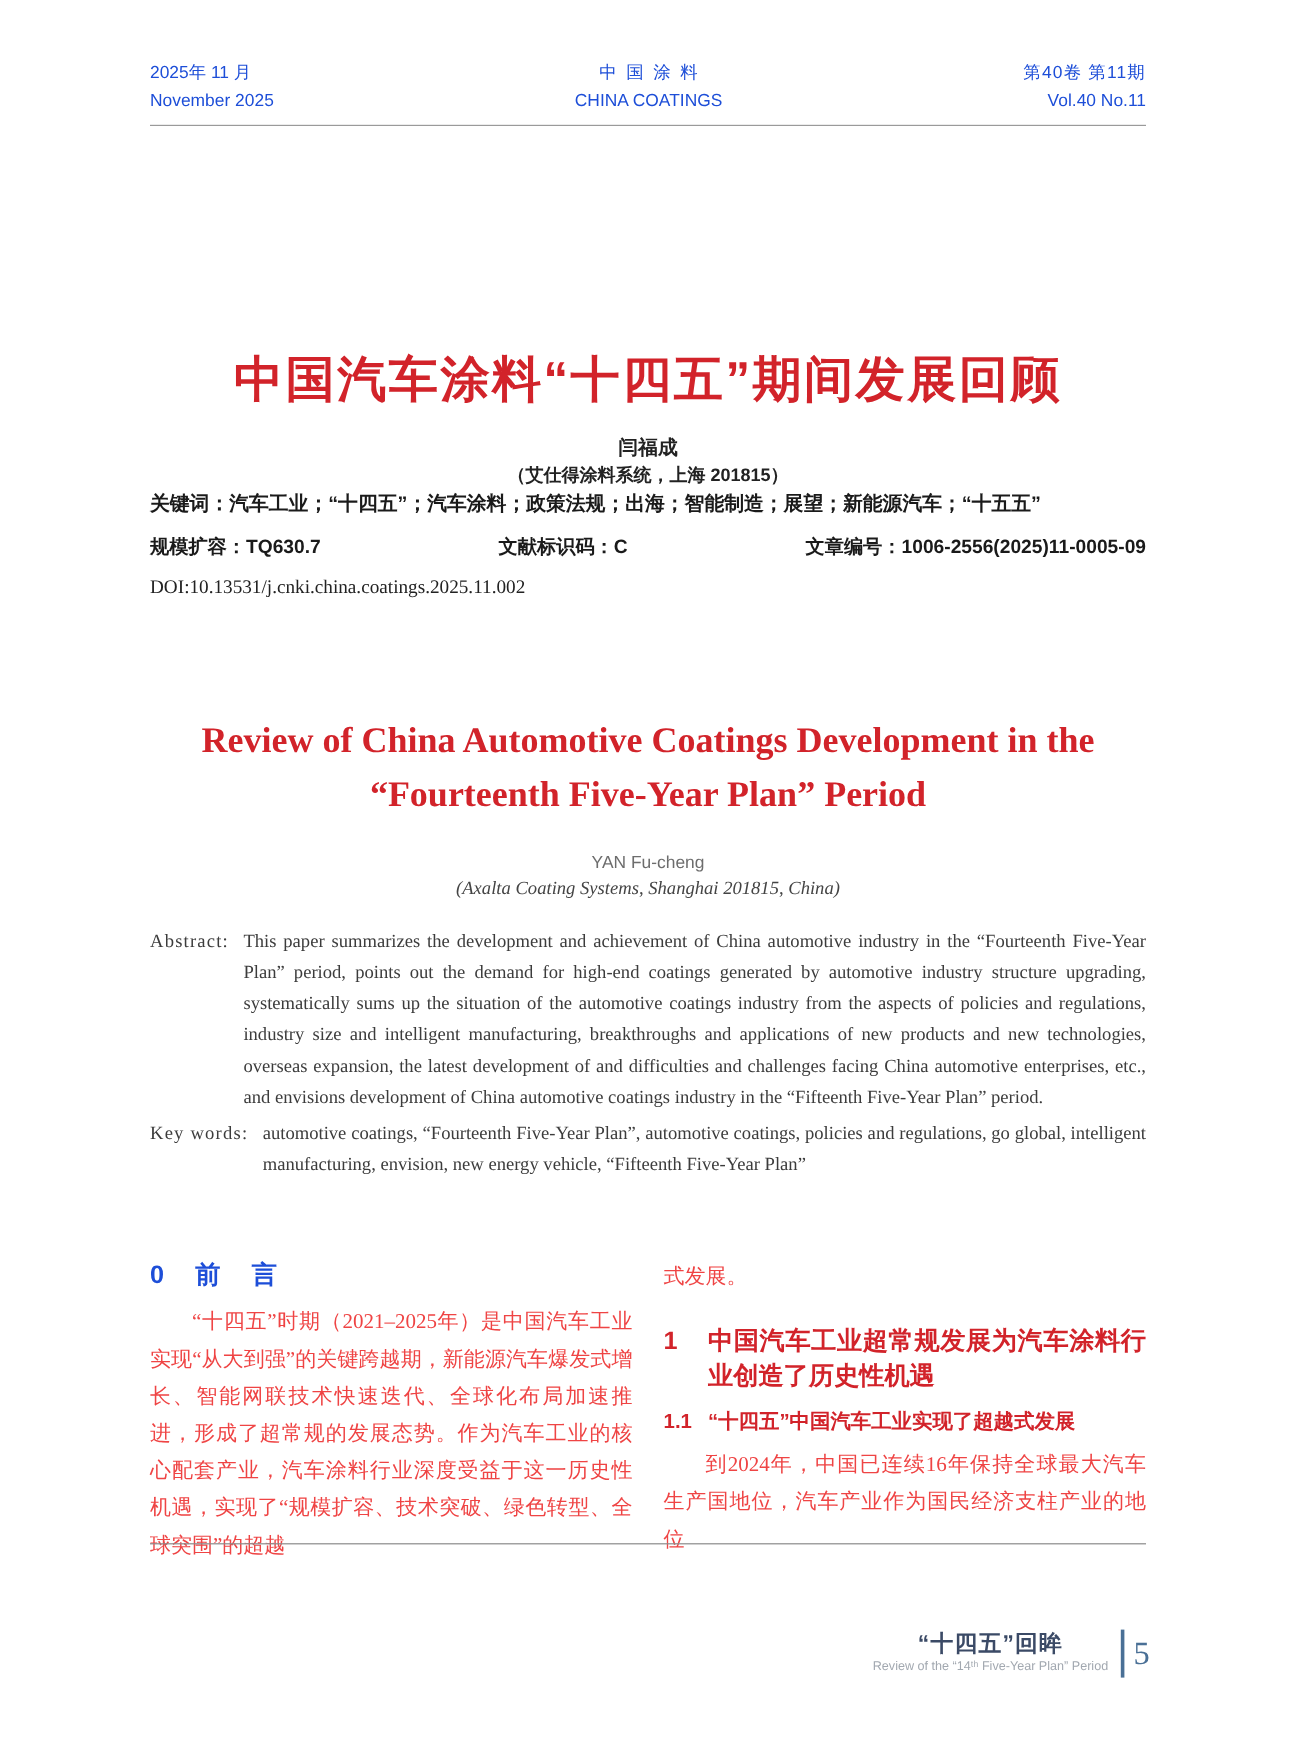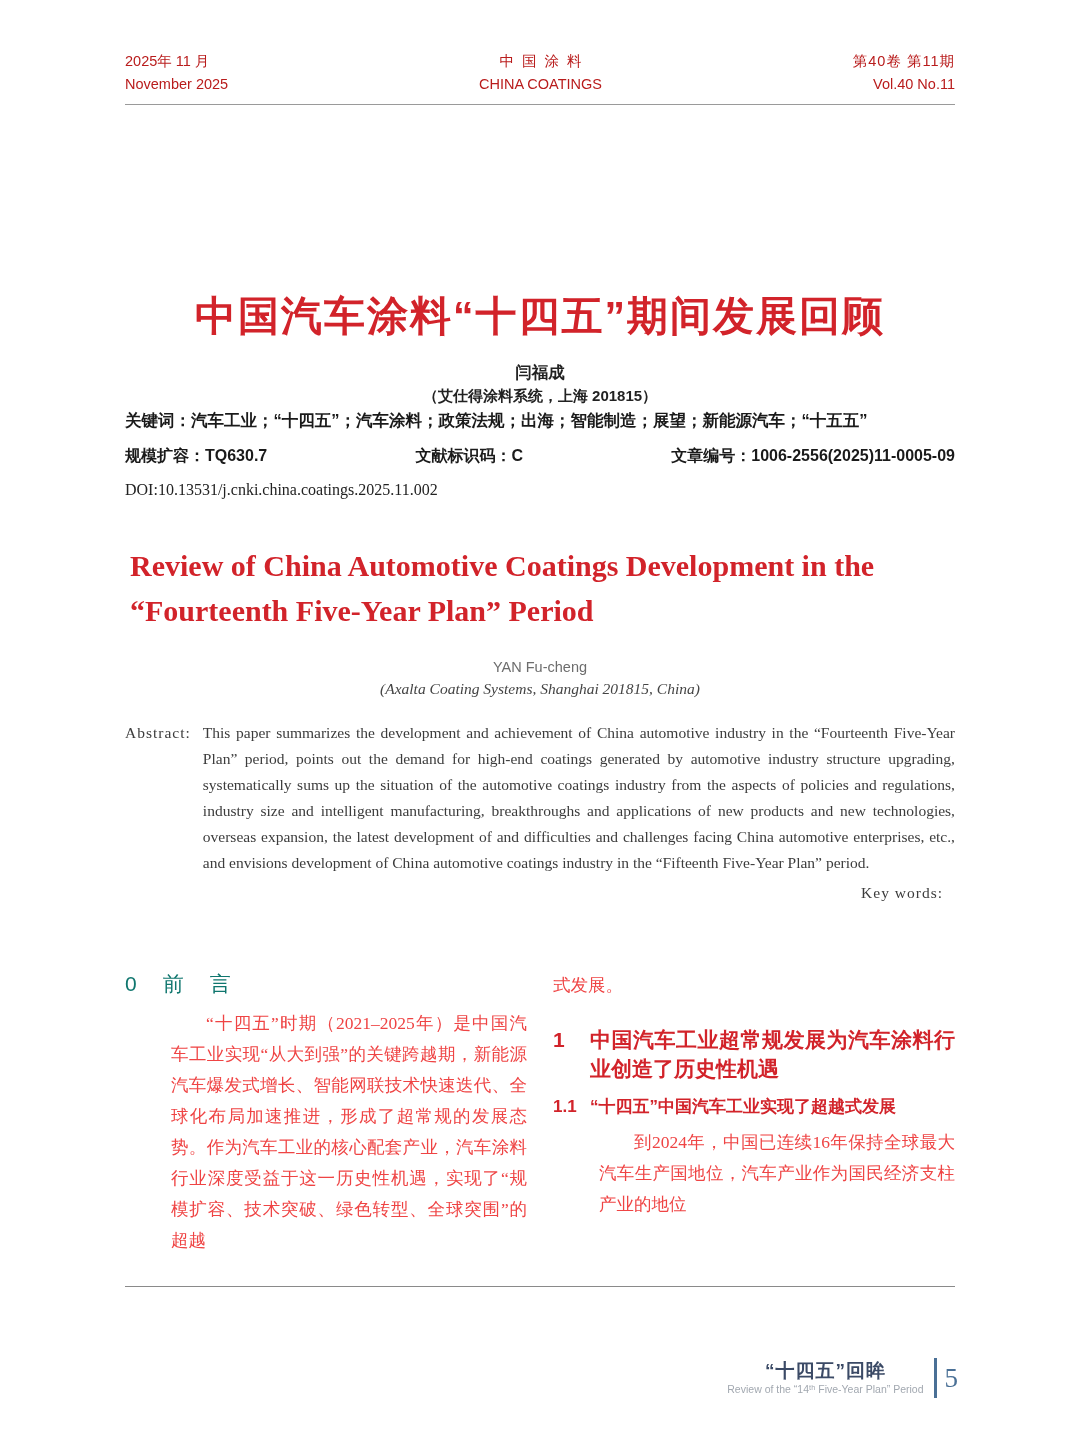--- a/index.html
+++ b/index.html
@@ -17,21 +17,21 @@
   .content { padding: 0 125px; }
 
   
   .running-head {
     display: flex;
     justify-content: space-between;
     align-items: flex-end;
     padding-top: 50px;
     padding-bottom: 8px;
     border-bottom: 1.5px solid #9a9a9a;
-    color: #b91c1c;
+    color: #1d4ed8;
     font-size: 14.5px;
     line-height: 23px;
   }
   .rh-left { text-align: left; }
   .rh-center { text-align: center; }
   .rh-center .cn { letter-spacing: 8px; margin-right: -8px; }
   .rh-right { text-align: right; }
   .rh-right .cn { letter-spacing: 1px; }
 
   
@@ -90,22 +90,23 @@
   }
   .doi-line {
     margin-top: 14px;
     font-family: "Liberation Serif", serif;
     font-size: 16px;
     color: #222;
   }
 
   
   .en-title {
-    margin: 44px auto 0 auto;
+    margin: 96px auto 0 auto;
     max-width: 820px;
+    text-align: center;
     color: #d2232a;
     font-family: "Liberation Serif", serif;
     font-size: 30px;
     font-weight: bold;
     line-height: 45px;
   }
   .en-author {
     margin-top: 26px;
     text-align: center;
     font-size: 14.5px;
@@ -141,35 +142,35 @@
   }
 
   
   .columns {
     margin-top: 64px;
     display: flex;
     gap: 26px;
   }
   .col { width: 50%; }
   .sec-heading-0 {
-    color: #0f766e;
-    font-weight: normal;
+    color: #1d4ed8;
+    font-weight: bold;
     font-size: 21px;
     margin-bottom: 10px;
   }
   .sec-heading-0 .sec-num { margin-right: 26px; }
   .sec-heading-0 .sec-text { letter-spacing: 26px; }
   .body-para {
     font-family: "Liberation Serif", serif;
     font-size: 17.5px;
     line-height: 31px;
     text-align: justify;
     color: #ef4444;
   }
-  .indent { text-indent: 2em; margin-left: 46px; }
+  .indent { text-indent: 2em; }
   .sec1-heading {
     display: flex;
     color: #d2232a;
     font-weight: bold;
     font-size: 21px;
     line-height: 29px;
     margin-top: 24px;
     text-align: justify;
   }
   .sec1-heading .sec-num { width: 37px; flex-shrink: 0; }
@@ -274,20 +275,21 @@
     <div class="en-author">YAN Fu-cheng</div>
     <div class="en-affiliation">(Axalta Coating Systems, Shanghai 201815, China)</div>
 
     <div class="en-abstract hang">
       <span class="hang-label">Abstract:</span>
       <div class="hang-body">This paper summarizes the development and achievement of China automotive industry in the “Fourteenth Five-Year Plan” period, points out the demand for high-end coatings generated by automotive industry structure upgrading, systematically sums up the situation of the automotive coatings industry from the aspects of policies and regulations, industry size and intelligent manufacturing, breakthroughs and applications of new products and new technologies, overseas expansion, the latest development of and difficulties and challenges facing China automotive enterprises, etc., and envisions development of China automotive coatings industry in the “Fifteenth Five-Year Plan” period.</div>
     </div>
 
     <div class="en-keywords hang">
       <span class="hang-label">Key words:</span>
+      <div class="hang-body">automotive coatings, “Fourteenth Five-Year Plan”, automotive coatings, policies and regulations, go global, intelligent manufacturing, envision, new energy vehicle, “Fifteenth Five-Year Plan”</div>
     </div>
 
     <div class="columns">
       <div class="col">
         <div class="sec-heading-0">
           <span class="sec-num">0</span><span class="sec-text">前言</span>
         </div>
         <p class="body-para indent">“十四五”时期（2021–2025年）是中国汽车工业实现“从大到强”的关键跨越期，新能源汽车爆发式增长、智能网联技术快速迭代、全球化布局加速推进，形成了超常规的发展态势。作为汽车工业的核心配套产业，汽车涂料行业深度受益于这一历史性机遇，实现了“规模扩容、技术突破、绿色转型、全球突围”的超越</p>
       </div>
       <div class="col">

